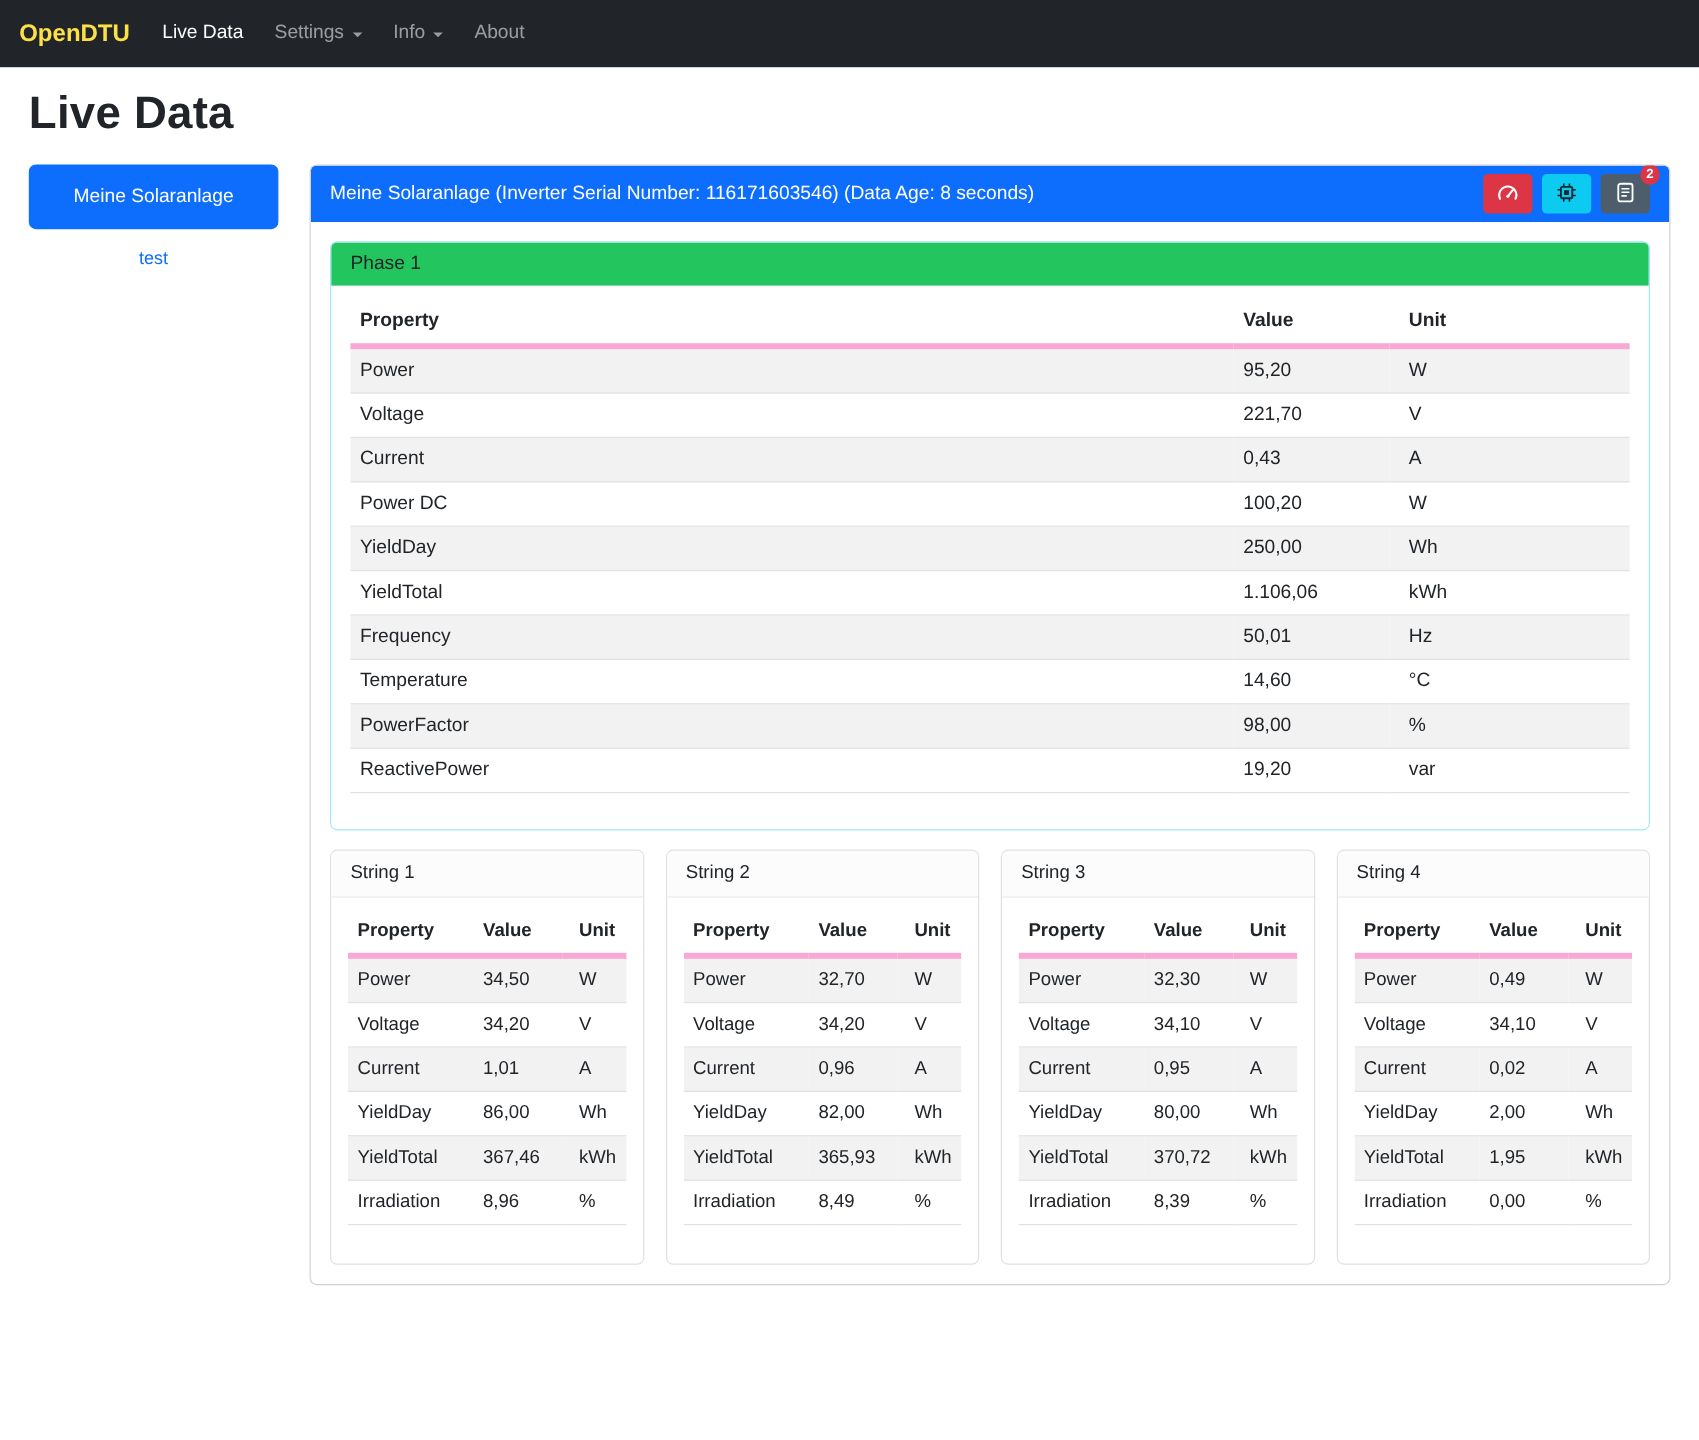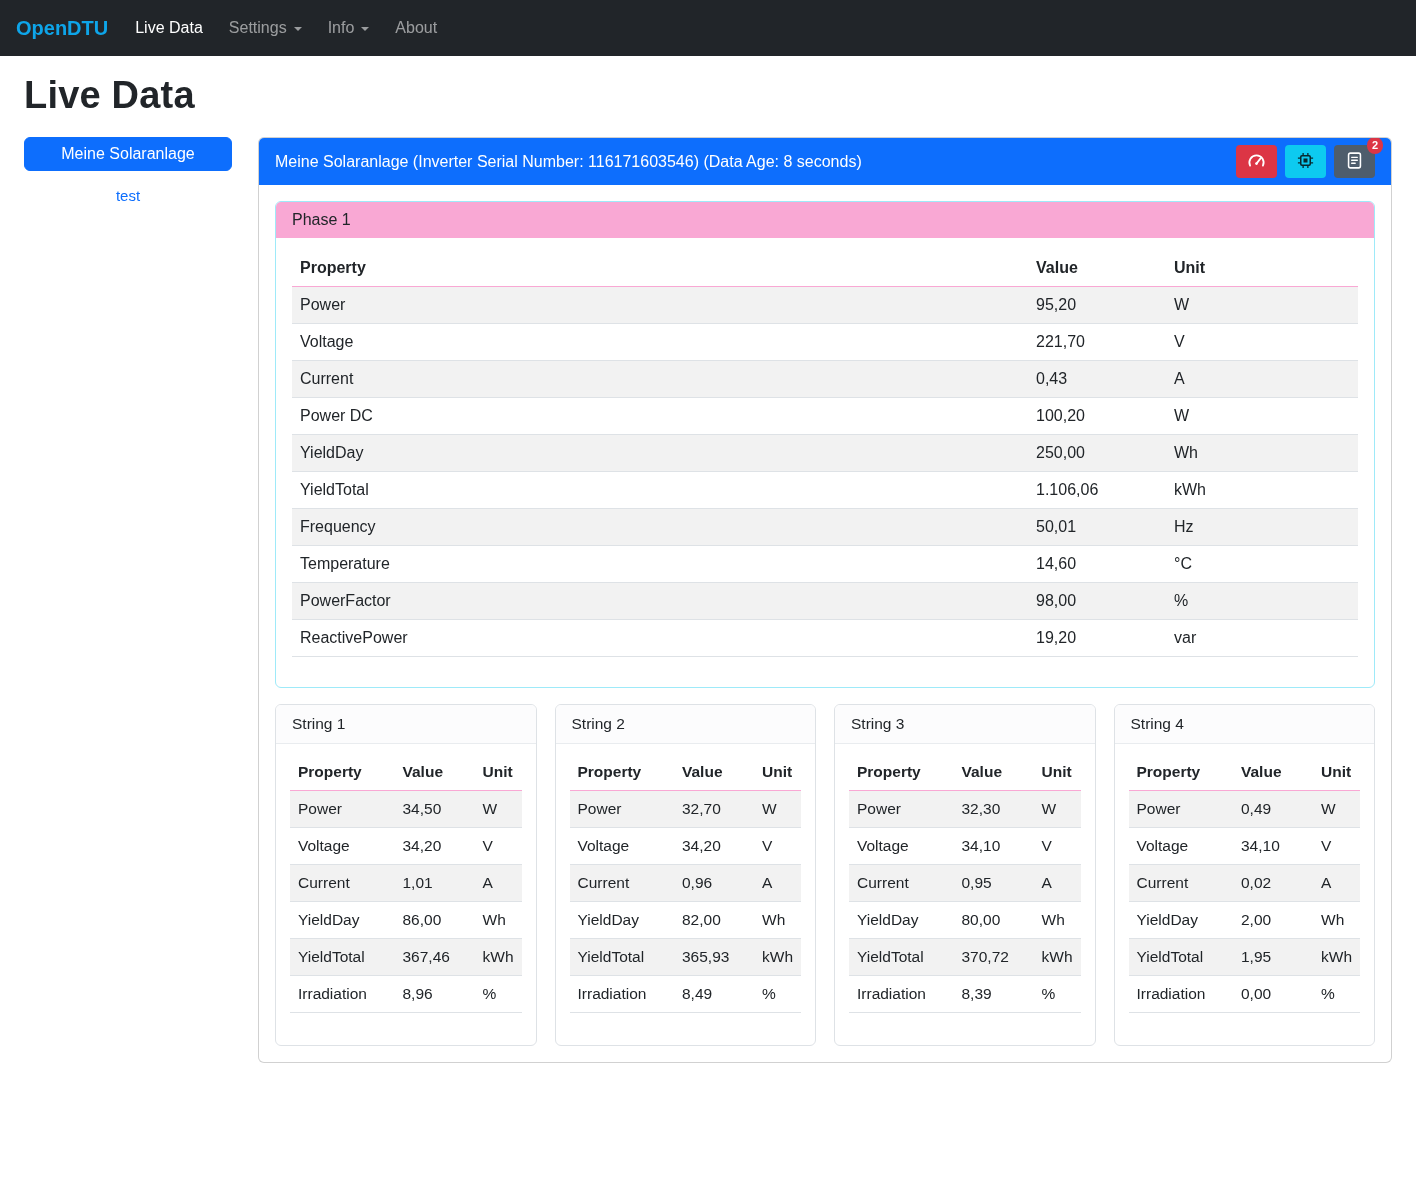--- a/index.html
+++ b/index.html
@@ -14,21 +14,21 @@
 
   
   .navbar {
     background: #212529;
     height: 56px;
     display: flex;
     align-items: center;
     padding: 0 12px;
   }
   .brand {
-    color: #0ea5e9;
+    color: #fde047;
     font-size: 20px;
     font-weight: 700;
     text-decoration: none;
     padding: 0 14px 0 4px;
     cursor: pointer;
   }
   .nav-link {
     color: rgba(255,255,255,.55);
     font-size: 16px;
     text-decoration: none;
@@ -60,21 +60,21 @@
 
   
   .sidebar { width: 208px; flex: 0 0 208px; }
   .inverter-button {
     width: 100%;
     background: #0d6efd;
     border: 1px solid #0d6efd;
     color: #fff;
     font-family: inherit;
     font-size: 16px;
-    padding: 7px 12px;
+    padding: 17px 12px;
     border-radius: 6px;
     cursor: pointer;
   }
   .sidebar-link {
     display: block;
     text-align: center;
     color: #0d6efd;
     font-size: 15px;
     margin-top: 16px;
     text-decoration: none;
@@ -128,31 +128,31 @@
   .card-body { padding: 16px; }
 
   
   .phase-card {
     border: 1px solid #9eeaf9;
     border-radius: 6px;
     overflow: hidden;
     margin-bottom: 16px;
   }
   .phase-header {
-    background: #f9a8d4;
+    background: #22c55e;
     color: #212529;
     padding: 9px 16px;
     font-size: 16px;
   }
   .phase-body { padding: 12px 16px 30px; }
 
   
   table.data { width: 100%; border-collapse: collapse; font-size: 16px; }
   table.data th, table.data td { padding: 9px 8px; text-align: left; vertical-align: middle; }
-  table.data thead th { border-bottom: 1px solid #f9a8d4; }
+  table.data thead th { border-bottom: 5px solid #f9a8d4; }
   table.data tbody tr { border-bottom: 1px solid #dee2e6; }
   table.data tbody tr:nth-child(odd) { background: #f2f2f2; }
   td.prop { font-weight: 400; }
   th.val, td.val { text-align: right; white-space: nowrap; }
   .phase-body th.val, .phase-body td.val { width: 130px; }
   .phase-body th.unit, .phase-body td.unit { width: 200px; padding-left: 16px; }
 
   
   .strings { display: flex; gap: 18px; }
   .string-card {

